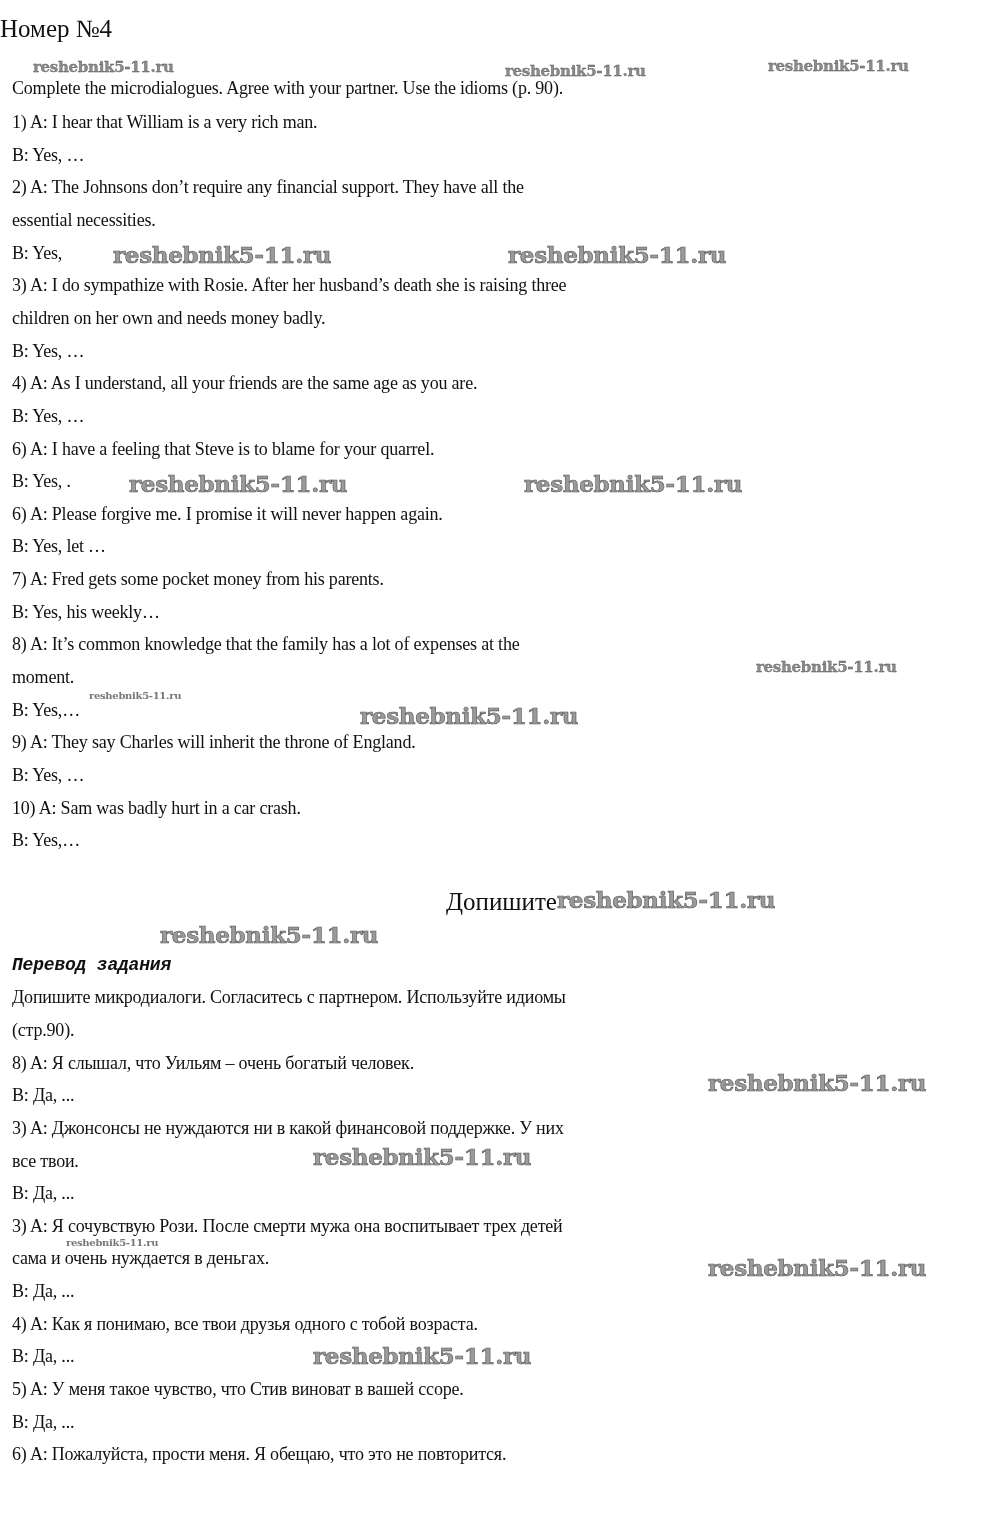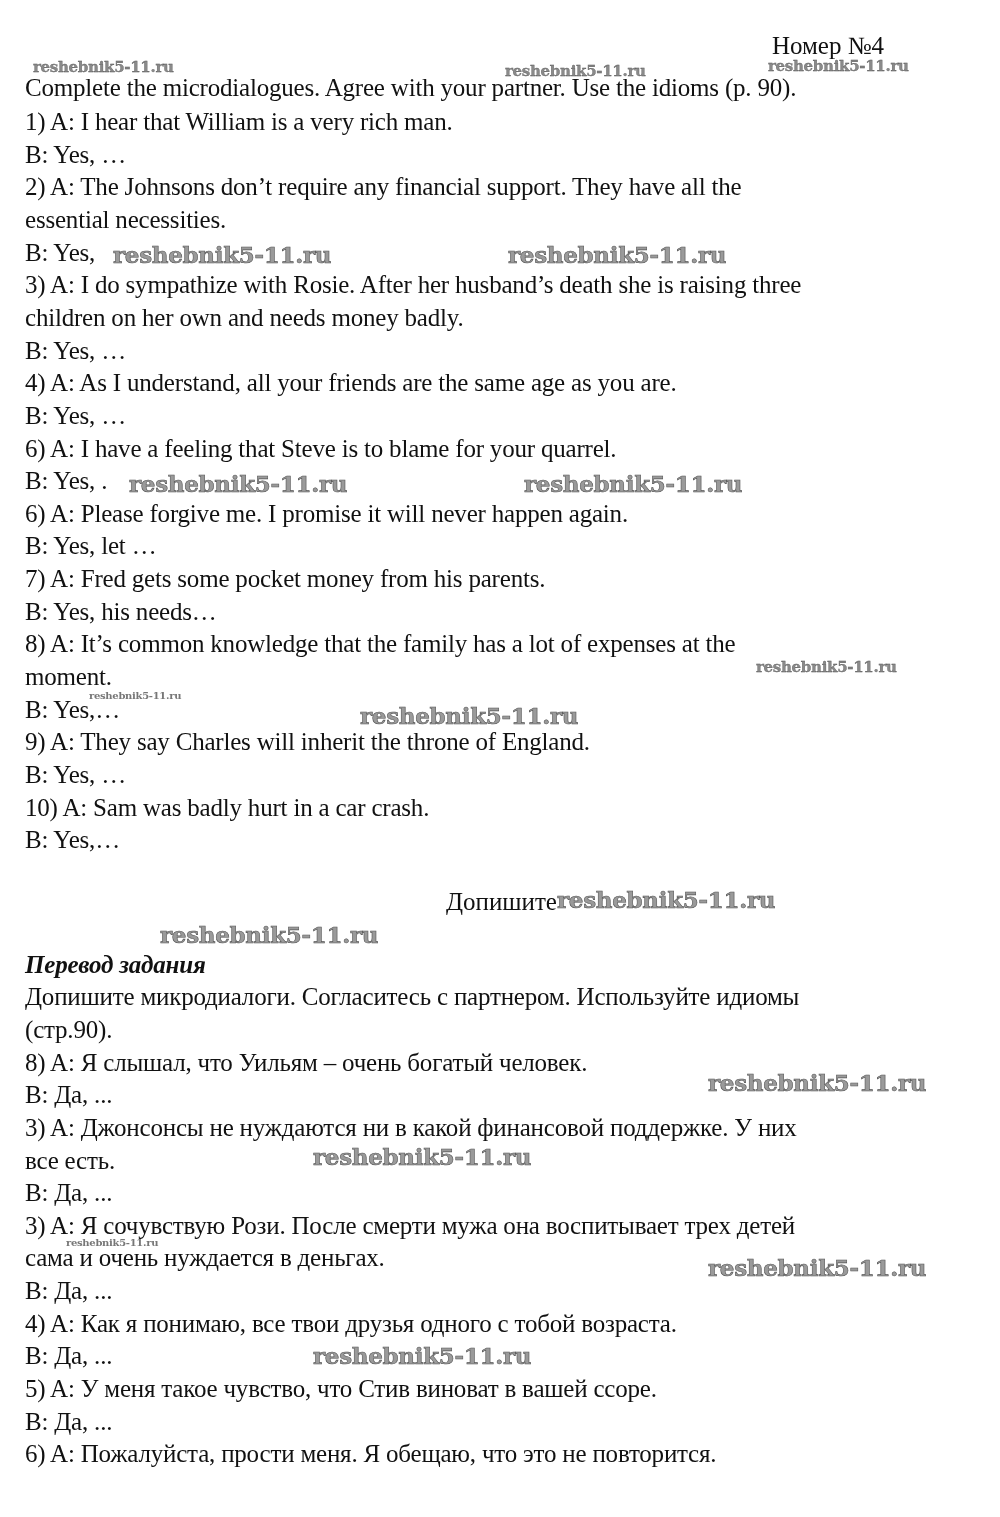--- a/index.html
+++ b/index.html
@@ -1,27 +1,27 @@
 <!DOCTYPE html>
 <html><head>
   <meta charset="utf-8">
   <style>
     html, body { margin: 0; padding: 0; background: #ffffff; }
     body {
       width: 1000px; height: 1517px; position: relative; overflow: hidden;
       font-family: "Liberation Serif", serif; color: #111111;
     }
     .line {
-      position: absolute; left: 25px;
-      font-size: 25px; line-height: 30px; white-space: nowrap;
+      position: absolute; left: 12px;
+      font-size: 18px; line-height: 30px; white-space: nowrap;
       letter-spacing: -0.2px;
     }
-    .title { position: absolute; left: 0; width: 884px; text-align: right; top: 14px; font-size: 25px; line-height: 30px; margin-top: 17px; }
+    .title { position: absolute; left: 0; width: 884px; text-align: left; top: 14px; font-size: 25px; line-height: 30px; }
     .section-title { position: absolute; left: 446px; top: 887px; font-size: 25px; line-height: 30px; }
-    .italic-bold { font-style: italic; font-weight: bold; }
+    .italic-bold { font-style: italic; font-weight: bold; font-family: Liberation Mono, monospace; }
     .wm {
       position: absolute; font-family: "DejaVu Serif", serif; font-weight: bold;
       color: #9a9a9a; white-space: nowrap;
       -webkit-text-stroke: 0.6px #555555;
       letter-spacing: -0.3px;
     }
     .wm.big { font-size: 23px; line-height: 26px; }
     .wm.small { font-size: 15px; line-height: 18px; color: #8a8a8a; -webkit-text-stroke: 0.3px #555; }
     .wm.tiny { font-size: 10px; line-height: 12px; color: #777; -webkit-text-stroke: 0; }
   </style>
@@ -40,37 +40,37 @@
   <div class="line" style="top:270px">3) A: I do sympathize with Rosie. After her husband’s death she is raising three</div>
   <div class="line" style="top:303px">children on her own and needs money badly.</div>
   <div class="line" style="top:336px">B: Yes, …</div>
   <div class="line" style="top:368px">4) A: As I understand, all your friends are the same age as you are.</div>
   <div class="line" style="top:401px">B: Yes, …</div>
   <div class="line" style="top:434px">6) A: I have a feeling that Steve is to blame for your quarrel.</div>
   <div class="line" style="top:466px">B: Yes, .</div>
   <div class="line" style="top:499px">6) A: Please forgive me. I promise it will never happen again.</div>
   <div class="line" style="top:531px">B: Yes, let …</div>
   <div class="line" style="top:564px">7) A: Fred gets some pocket money from his parents.</div>
-  <div class="line" style="top:597px">B: Yes, his needs…</div>
+  <div class="line" style="top:597px">B: Yes, his weekly…</div>
   <div class="line" style="top:629px">8) A: It’s common knowledge that the family has a lot of expenses at the</div>
   <div class="line" style="top:662px">moment.</div>
   <div class="line" style="top:695px">B: Yes,…</div>
   <div class="line" style="top:727px">9) A: They say Charles will inherit the throne of England.</div>
   <div class="line" style="top:760px">B: Yes, …</div>
   <div class="line" style="top:793px">10) A: Sam was badly hurt in a car crash.</div>
   <div class="line" style="top:825px">B: Yes,…</div>
 
   <div class="section-title">Допишите</div>
   <div class="line italic-bold" style="top:950px">Перевод задания</div>
   <div class="line" style="top:982px">Допишите микродиалоги. Согласитесь с партнером. Используйте идиомы</div>
   <div class="line" style="top:1015px">(стр.90).</div>
   <div class="line" style="top:1048px">8) A: Я слышал, что Уильям – очень богатый человек.</div>
   <div class="line" style="top:1080px">B: Да, ...</div>
   <div class="line" style="top:1113px">3) A: Джонсонсы не нуждаются ни в какой финансовой поддержке. У них</div>
-  <div class="line" style="top:1146px">все есть.</div>
+  <div class="line" style="top:1146px">все твои.</div>
   <div class="line" style="top:1178px">B: Да, ...</div>
   <div class="line" style="top:1211px">3) A: Я сочувствую Рози. После смерти мужа она воспитывает трех детей</div>
   <div class="line" style="top:1243px">сама и очень нуждается в деньгах.</div>
   <div class="line" style="top:1276px">B: Да, ...</div>
   <div class="line" style="top:1309px">4) A: Как я понимаю, все твои друзья одного с тобой возраста.</div>
   <div class="line" style="top:1341px">B: Да, ...</div>
   <div class="line" style="top:1374px">5) A: У меня такое чувство, что Стив виноват в вашей ссоре.</div>
   <div class="line" style="top:1407px">B: Да, ...</div>
   <div class="line" style="top:1439px">6) A: Пожалуйста, прости меня. Я обещаю, что это не повторится.</div>
 

